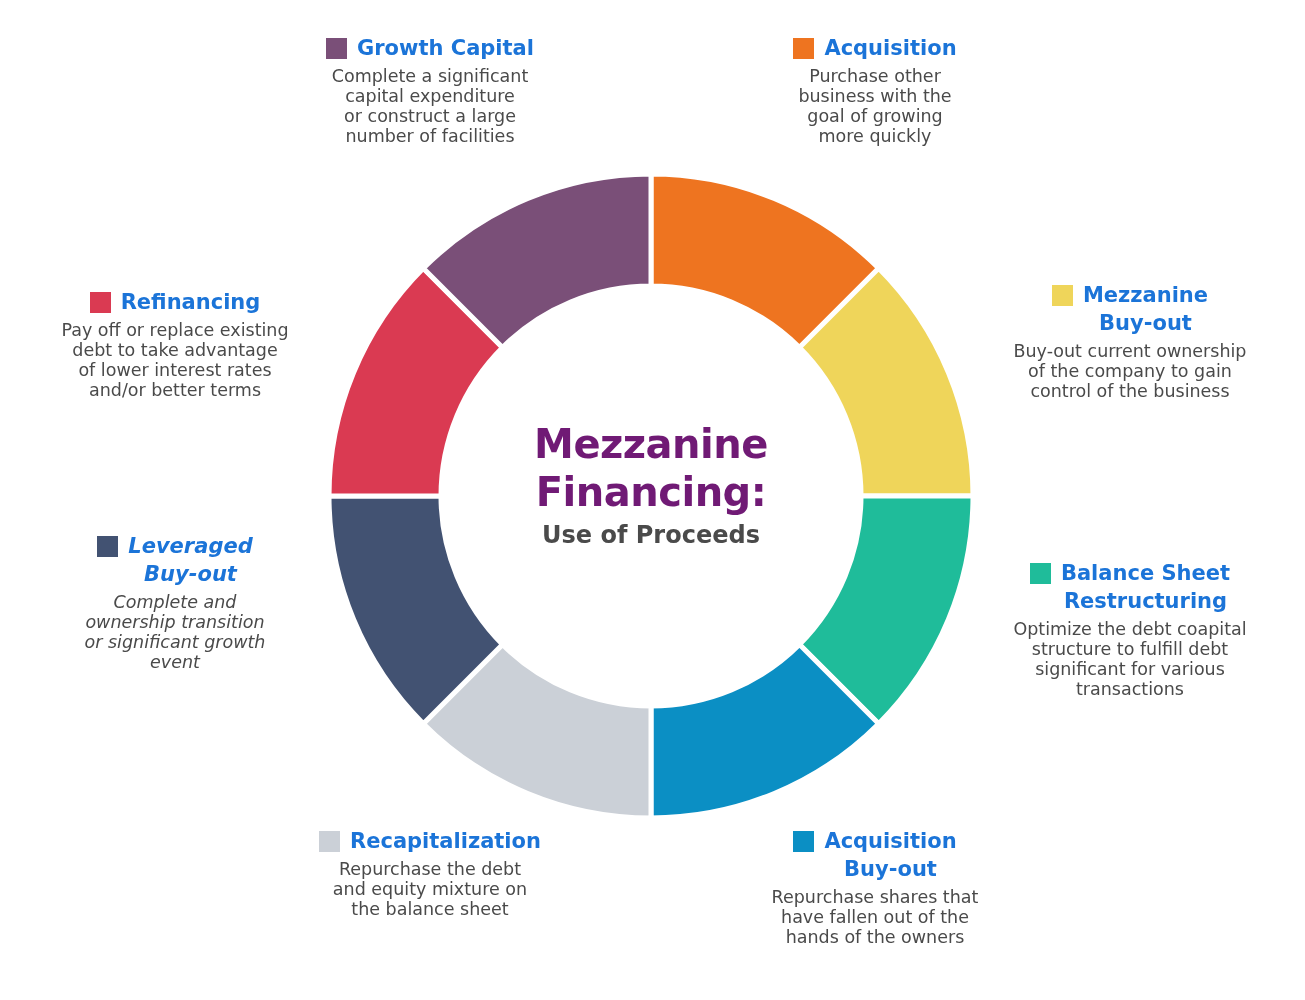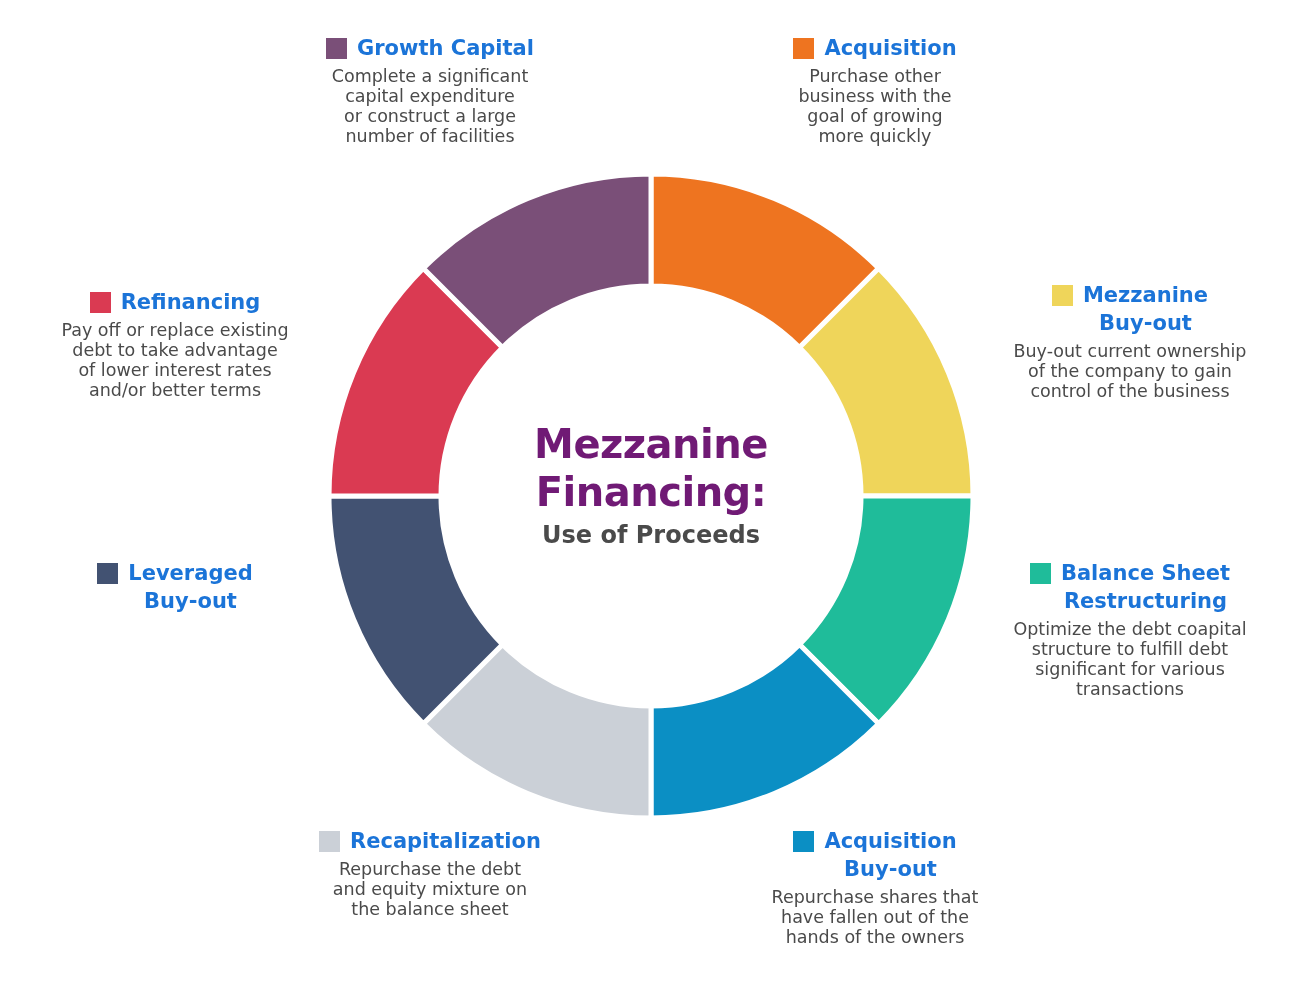--- a/index.html
+++ b/index.html
@@ -152,26 +152,30 @@
 <div class="item" style="left:285px; top:827px; width:290px;">
   <div class="head">
     <span class="swatch" style="background:#cbd0d7;"></span>
     <span class="title">Recapitalization</span>
   </div>
   <div class="desc">Repurchase the debt
 and equity mixture on
 the balance sheet</div>
 </div>
 
-<div class="item" style="left:45px; top:559px; width:260px;">
+<div class="item" style="left:45px; top:532px; width:260px;font-style:italic;">
   <div class="head">
     <span class="swatch" style="background:#425272;"></span>
     <span class="title" style="white-space:pre-line;">Leveraged
 Buy-out</span>
   </div>
+  <div class="desc">Complete and
+ownership transition
+or significant growth
+event</div>
 </div>
 
 <div class="item" style="left:30px; top:288px; width:290px;">
   <div class="head">
     <span class="swatch" style="background:#da3a52;"></span>
     <span class="title">Refinancing</span>
   </div>
   <div class="desc">Pay off or replace existing
 debt to take advantage
 of lower interest rates

